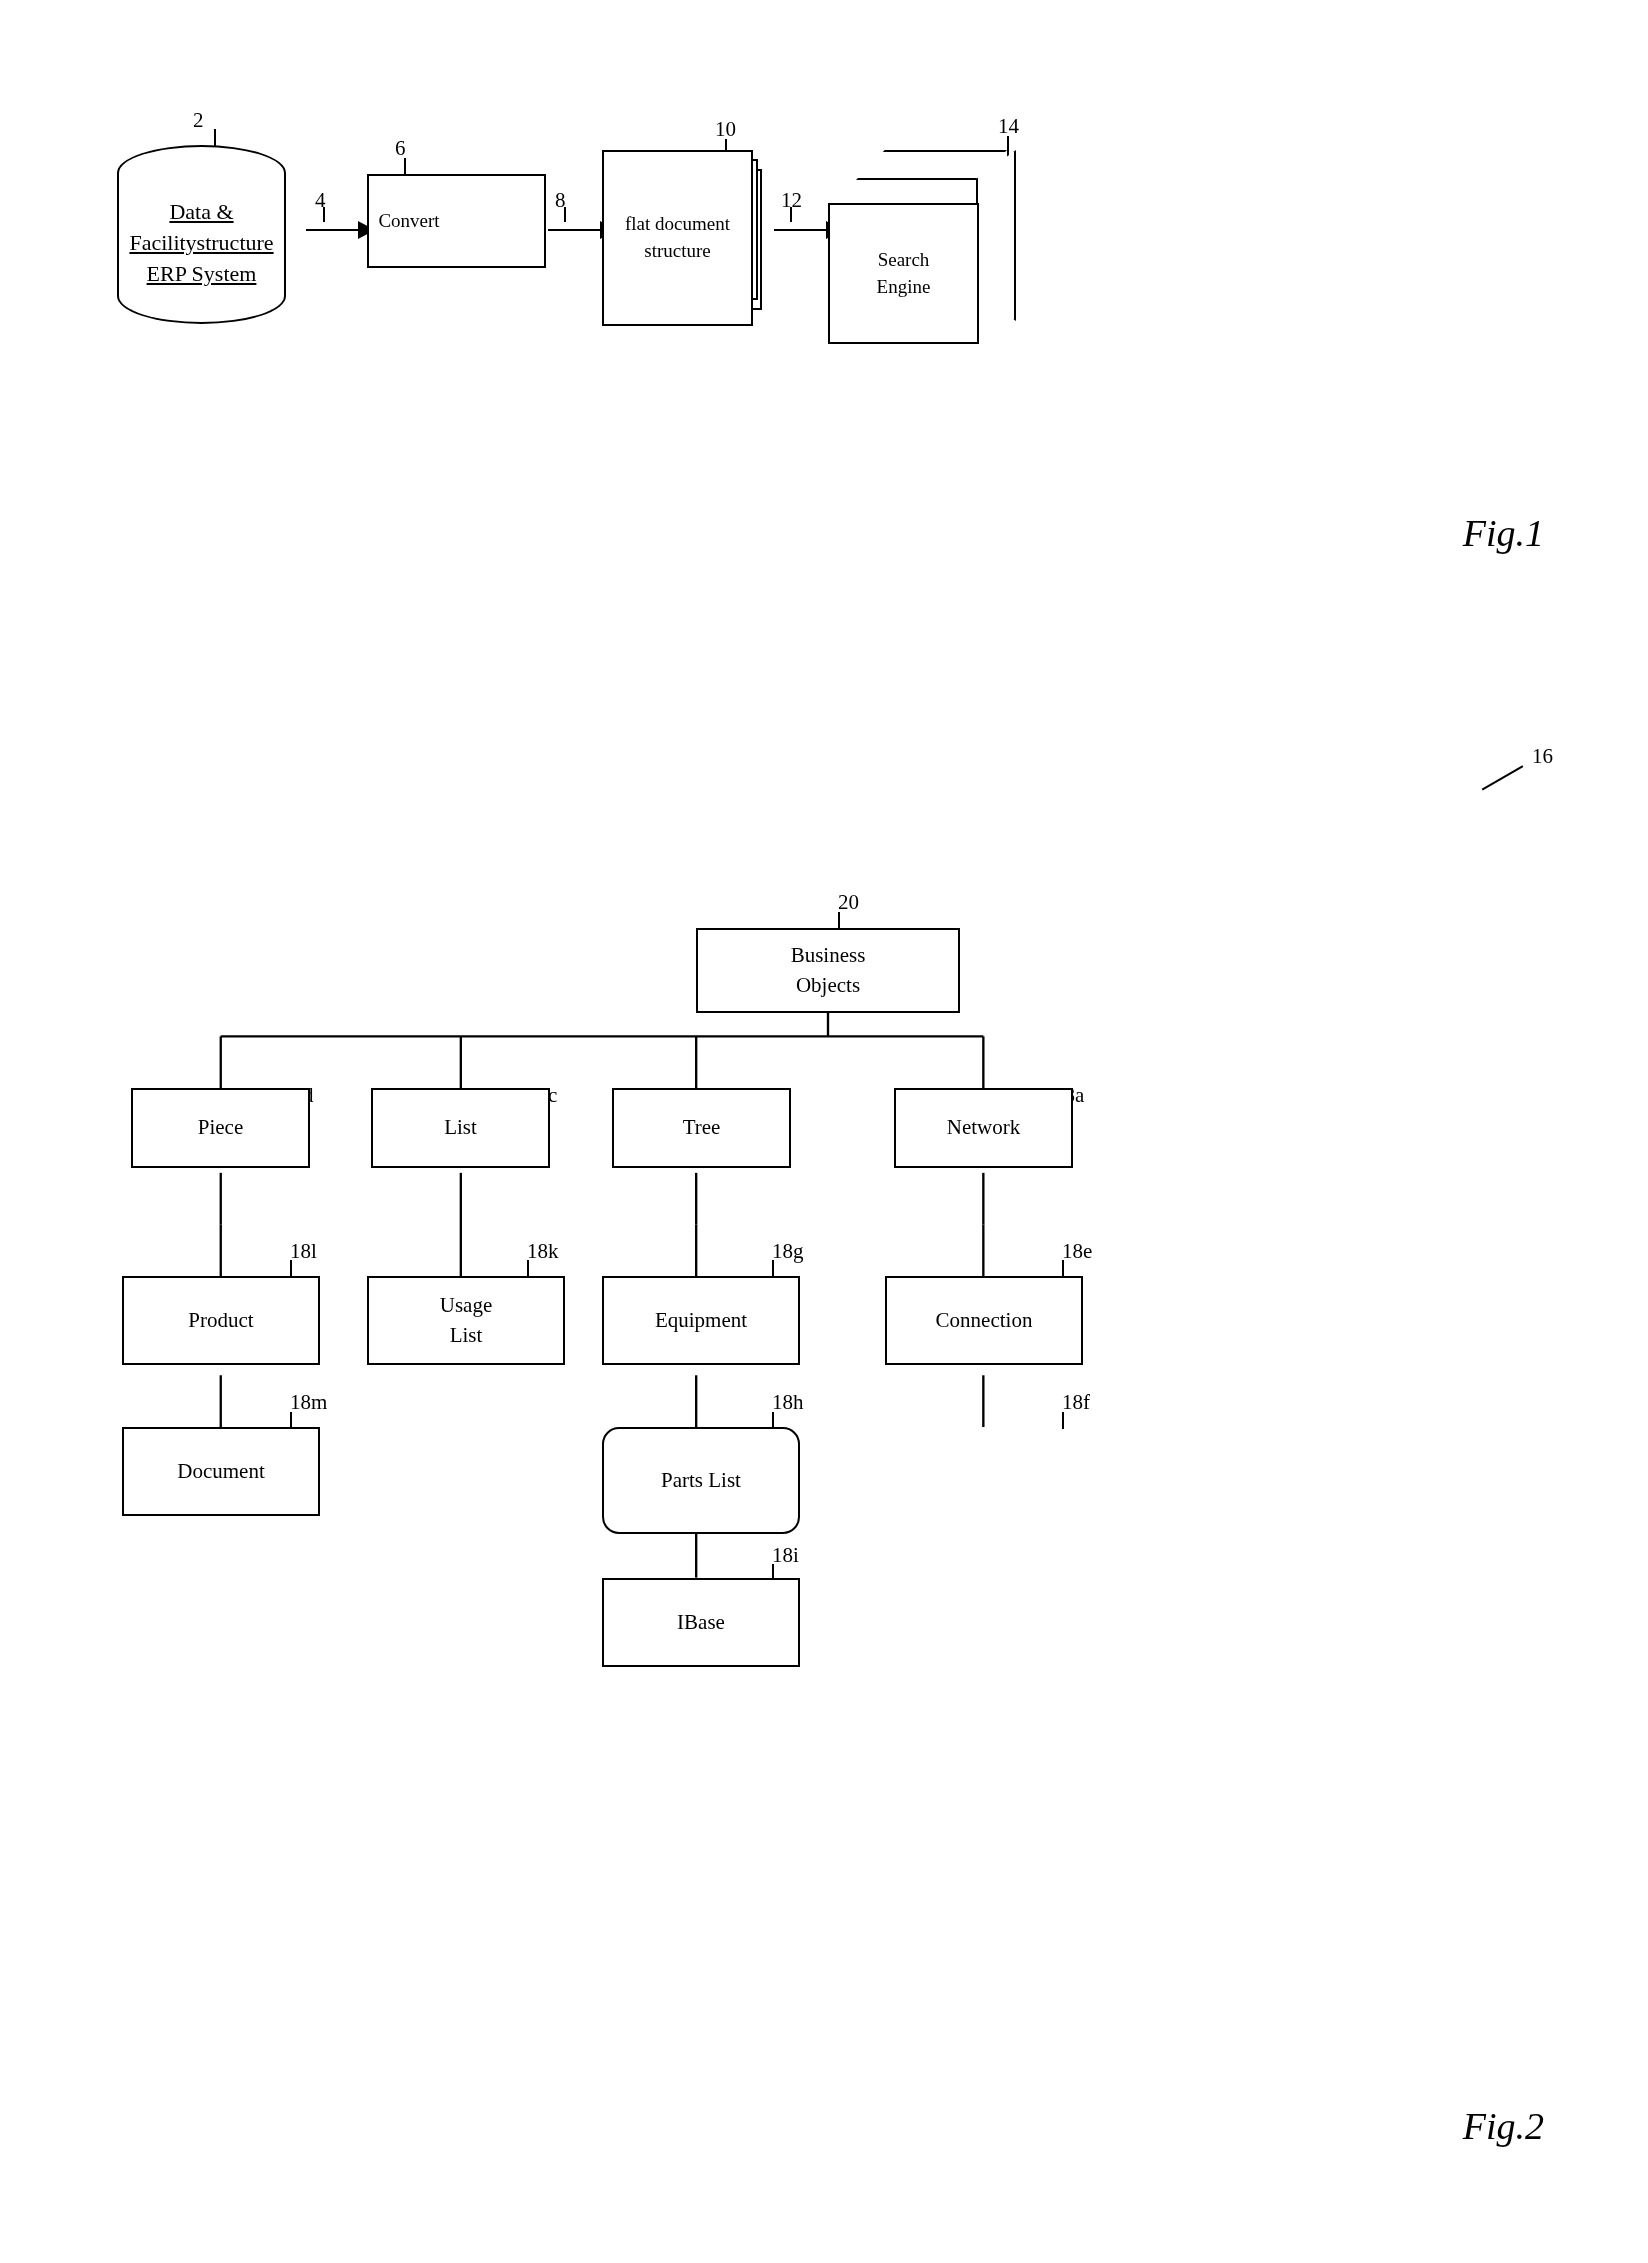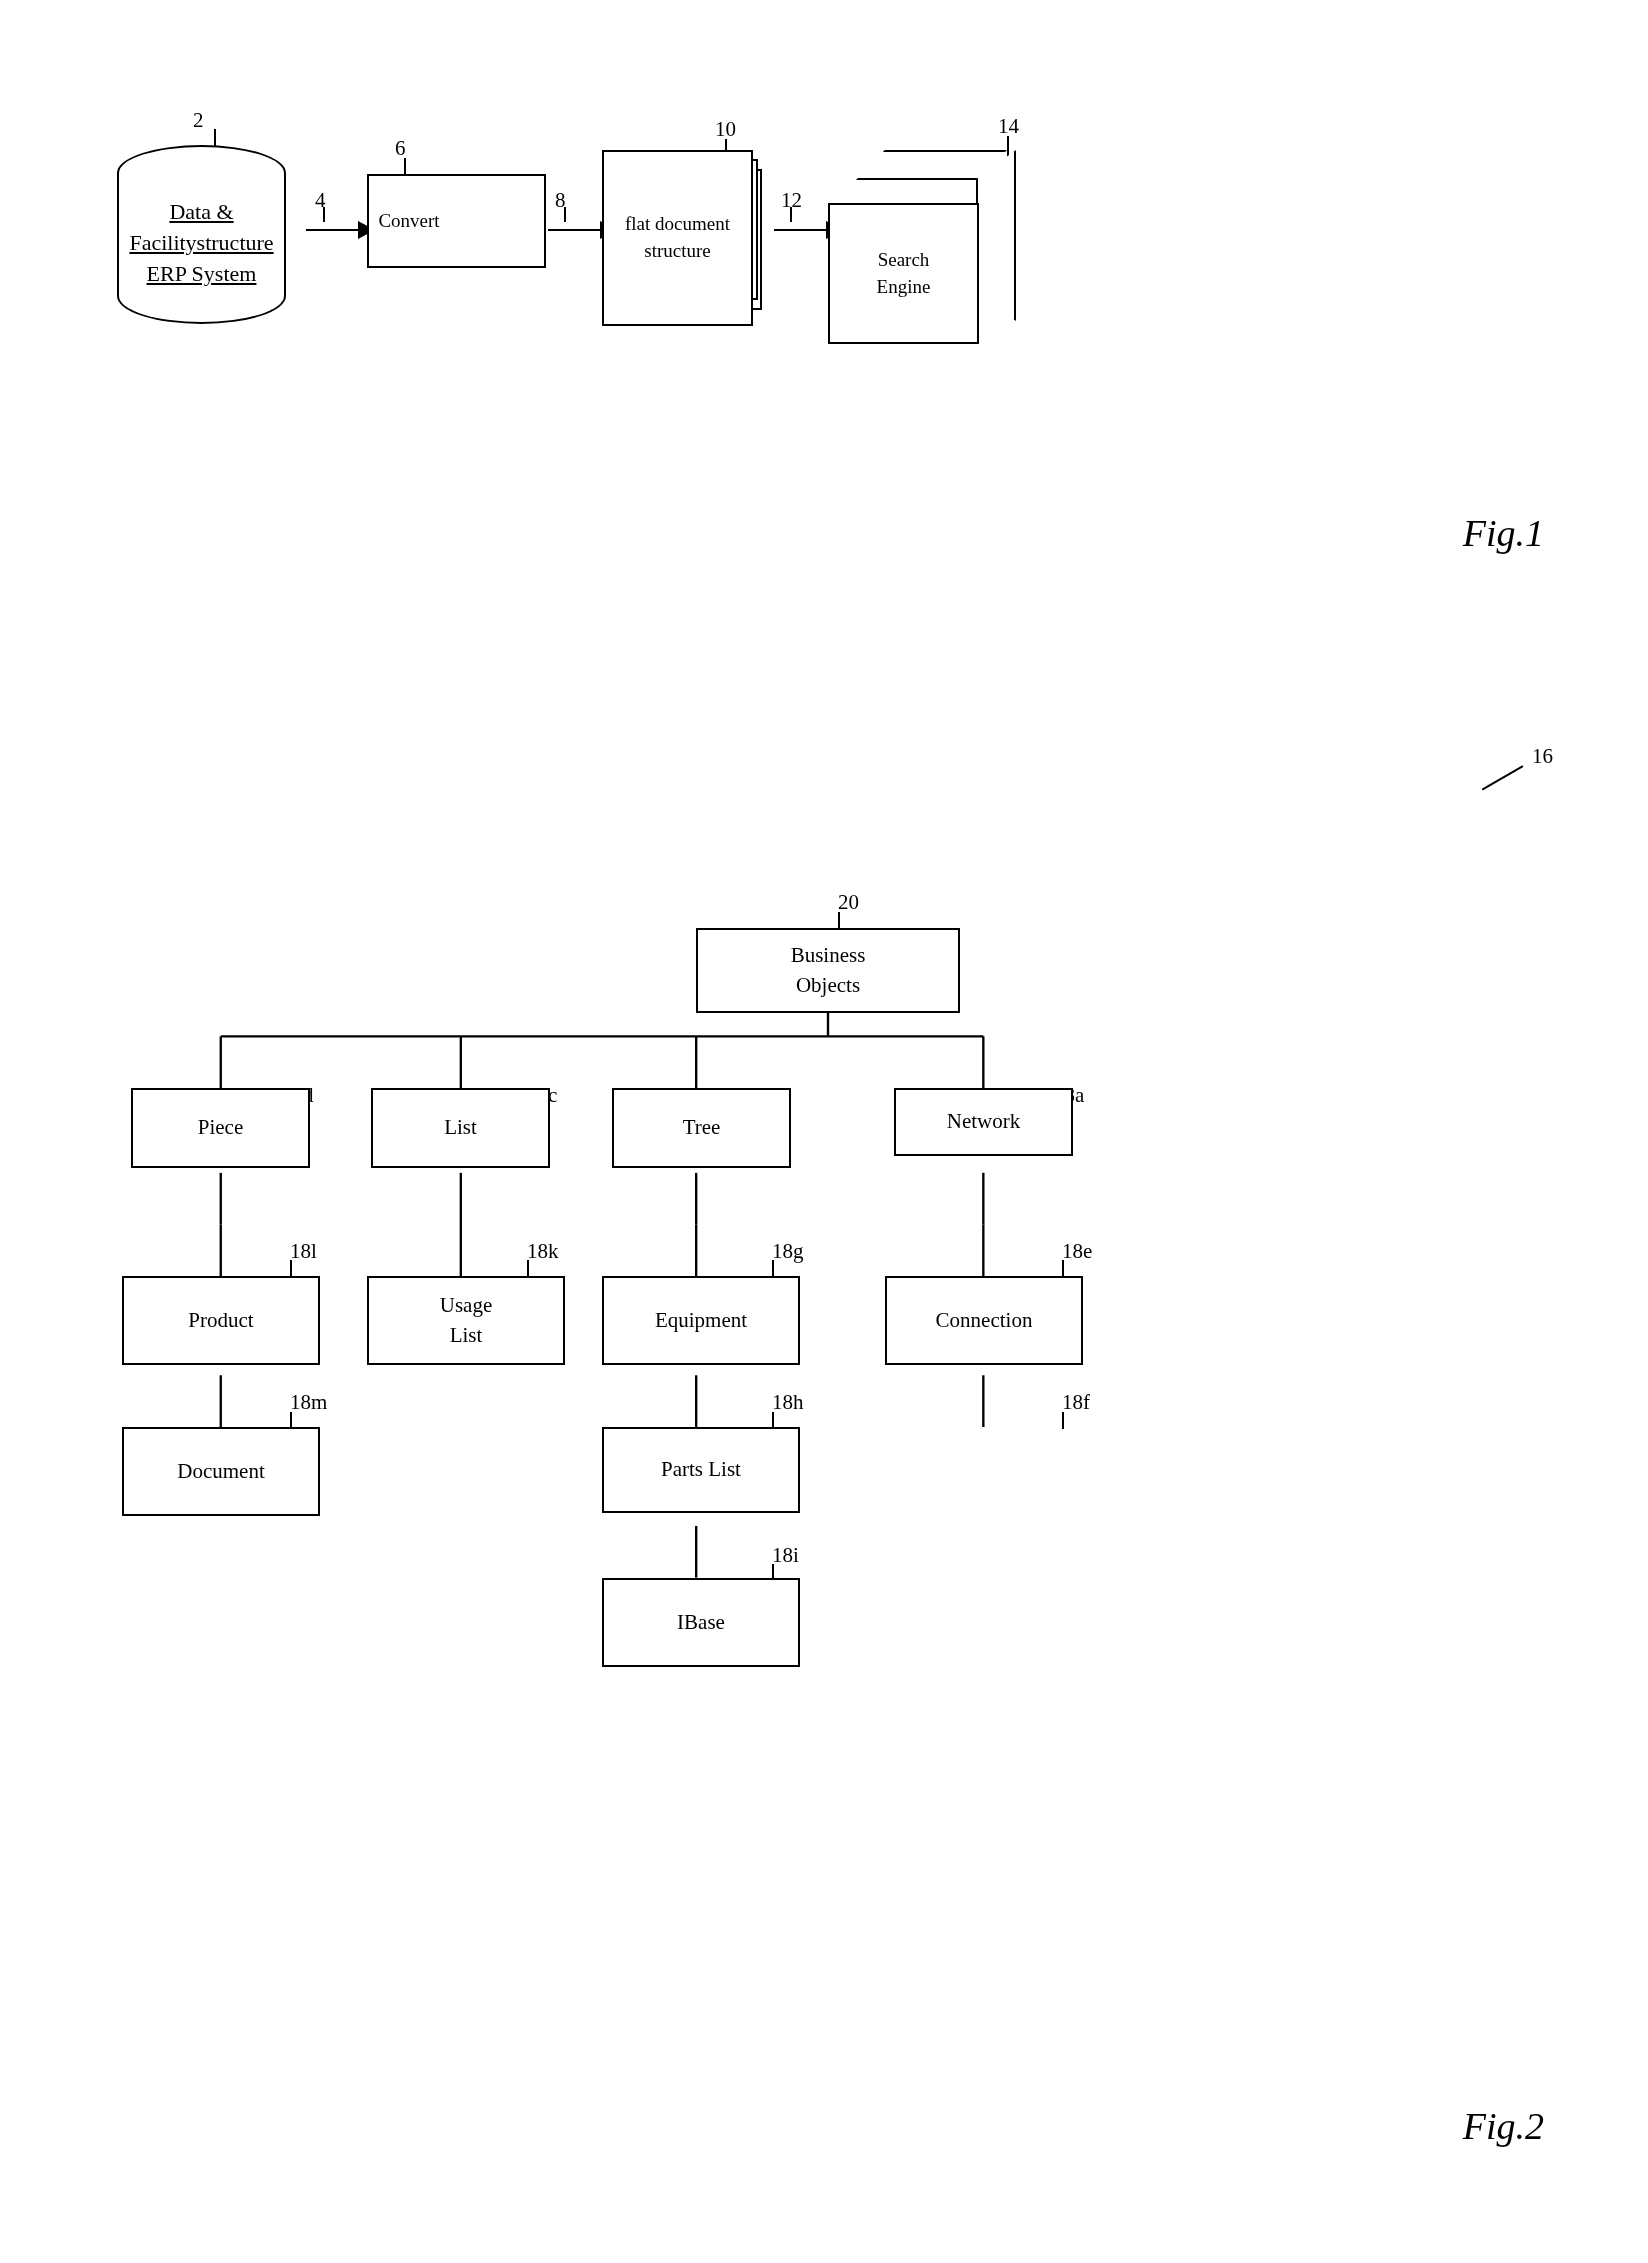--- a/index.html
+++ b/index.html
@@ -344,21 +344,21 @@
   </div>
 
   <span class="ref-num" style="top:367px; left:704px;">18b</span>
   <div class="leader" style="top:389px; left:704px; width:1.9px; height:17px;"></div>
   <div class="tree-node" style="top:372px; left:556px; width:179px; height:80px;">
     <span>Tree</span>
   </div>
 
   <span class="ref-num" style="top:367px; left:998px;">18a</span>
   <div class="leader" style="top:389px; left:998px; width:1.9px; height:17px;"></div>
-  <div class="tree-node" style="top:372px; left:838px; width:179px; height:68px;">
+  <div class="tree-node" style="top:372px; left:838px; width:179px; height:80px;">
     <span>Network</span>
   </div>
 
   <span class="ref-num" style="top:523px; left:234px;">18l</span>
   <div class="leader" style="top:544px; left:234px; width:1.9px; height:17px;"></div>
   <div class="tree-node" style="top:560px; left:66px; width:198px; height:89px;">
     <span>Product</span>
   </div>
 
   <span class="ref-num" style="top:523px; left:471px;">18k</span>
@@ -381,21 +381,21 @@
   </div>
 
   <span class="ref-num" style="top:674px; left:234px;">18m</span>
   <div class="leader" style="top:696px; left:234px; width:1.9px; height:17px;"></div>
   <div class="tree-node" style="top:711px; left:66px; width:198px; height:89px;">
     <span>Document</span>
   </div>
 
   <span class="ref-num" style="top:674px; left:716px;">18h</span>
   <div class="leader" style="top:696px; left:716px; width:1.9px; height:17px;"></div>
-  <div class="tree-node" style="top:711px; left:546px; width:198px; height:86px;">
+  <div class="tree-node" style="top:711px; left:546px; width:198px; height:107px;border-radius:17px;">
     <span>Parts List</span>
   </div>
 
   <span class="ref-num" style="top:674px; left:1006px;">18f</span>
   <div class="leader" style="top:696px; left:1006px; width:1.9px; height:17px;"></div>
 
   <span class="ref-num" style="top:827px; left:716px;">18i</span>
   <div class="leader" style="top:848px; left:716px; width:1.9px; height:17px;"></div>
   <div class="tree-node" style="top:862px; left:546px; width:198px; height:89px;">
     <span>IBase</span>

